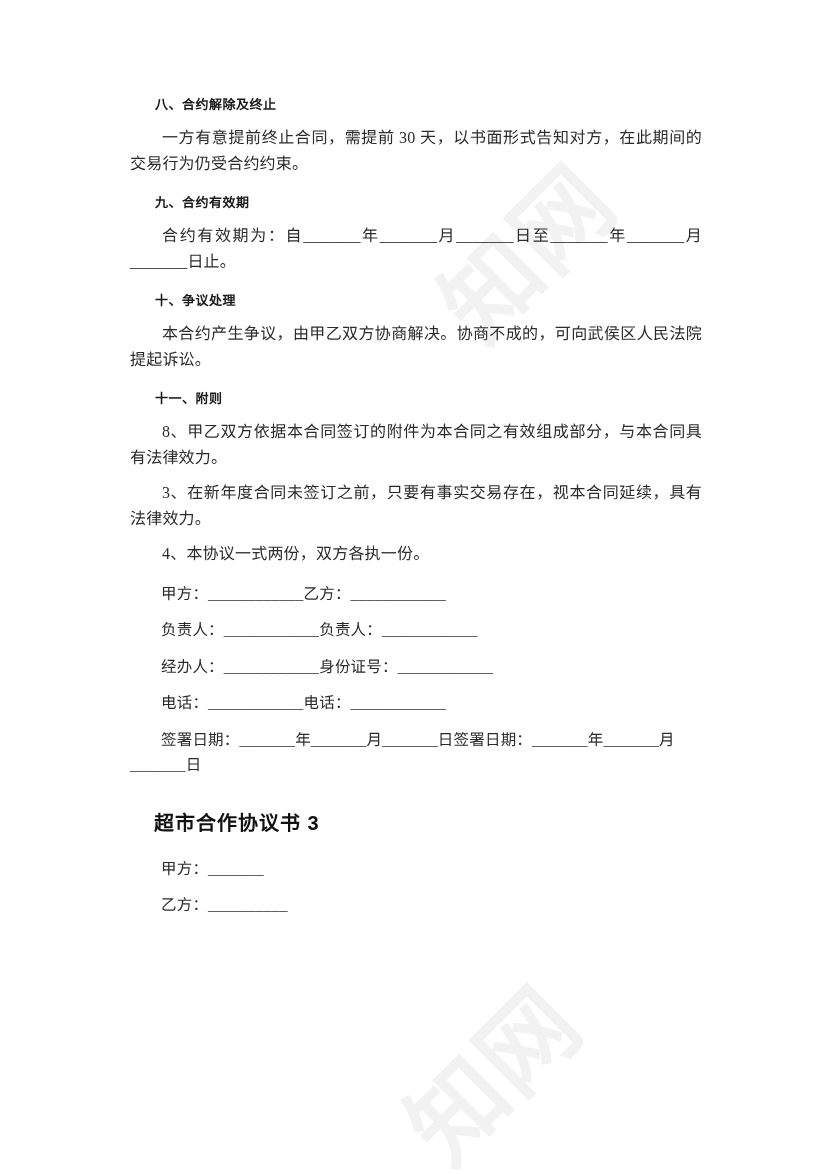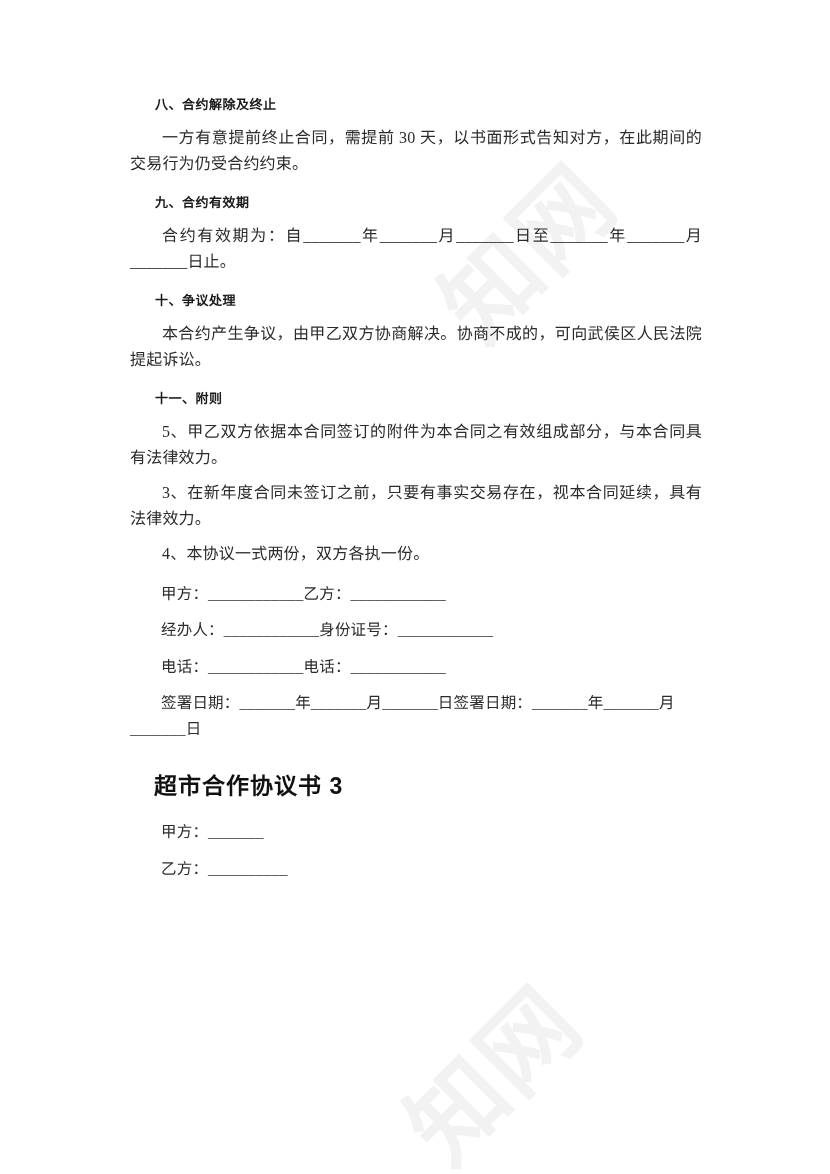--- a/index.html
+++ b/index.html
@@ -84,21 +84,21 @@
     font-size: 15.5px;
     color: #2b2b2b;
     line-height: 25.5px;
     margin: 8px 0 11px 0;
     text-indent: 2em;
     letter-spacing: 0.2px;
   }
   .doc-title {
     font-family: "Liberation Sans", "DejaVu Sans", sans-serif;
     font-weight: bold;
-    font-size: 23px;
+    font-size: 20px;
     color: #111111;
     line-height: 34px;
     margin: 28px 0 16px 0;
     padding-left: 24px;
     letter-spacing: 1px;
   }
 </style>
 </head>
 <body>
 
@@ -114,26 +114,27 @@
     <h2 class="heading">八、合约解除及终止</h2>
     <p class="para gap-after">一方有意提前终止合同，需提前 30 天，以书面形式告知对方，在此期间的交易行为仍受合约约束。</p>
 
     <h2 class="heading">九、合约有效期</h2>
     <p class="para gap-after">合约有效期为：自_______年_______月_______日至_______年_______月_______日止。</p>
 
     <h2 class="heading">十、争议处理</h2>
     <p class="para gap-after">本合约产生争议，由甲乙双方协商解决。协商不成的，可向武侯区人民法院提起诉讼。</p>
 
     <h2 class="heading">十一、附则</h2>
-    <p class="para">5、甲乙双方依据本合同签订的附件为本合同之有效组成部分，与本合同具有法律效力。</p>
+    <p class="para">8、甲乙双方依据本合同签订的附件为本合同之有效组成部分，与本合同具有法律效力。</p>
     <p class="para">3、在新年度合同未签订之前，只要有事实交易存在，视本合同延续，具有法律效力。</p>
     <p class="para gap-after">4、本协议一式两份，双方各执一份。</p>
 
     <div>
       <p class="sig-line">甲方：____________乙方：____________</p>
+      <p class="sig-line">负责人：____________负责人：____________</p>
       <p class="sig-line">经办人：____________身份证号：____________</p>
       <p class="sig-line">电话：____________电话：____________</p>
       <p class="sig-line">签署日期：_______年_______月_______日签署日期：_______年_______月_______日</p>
     </div>
 
     <h1 class="doc-title">超市合作协议书 3</h1>
     <p class="sig-line">甲方：_______</p>
     <p class="sig-line">乙方：__________</p>
 
   </div>

